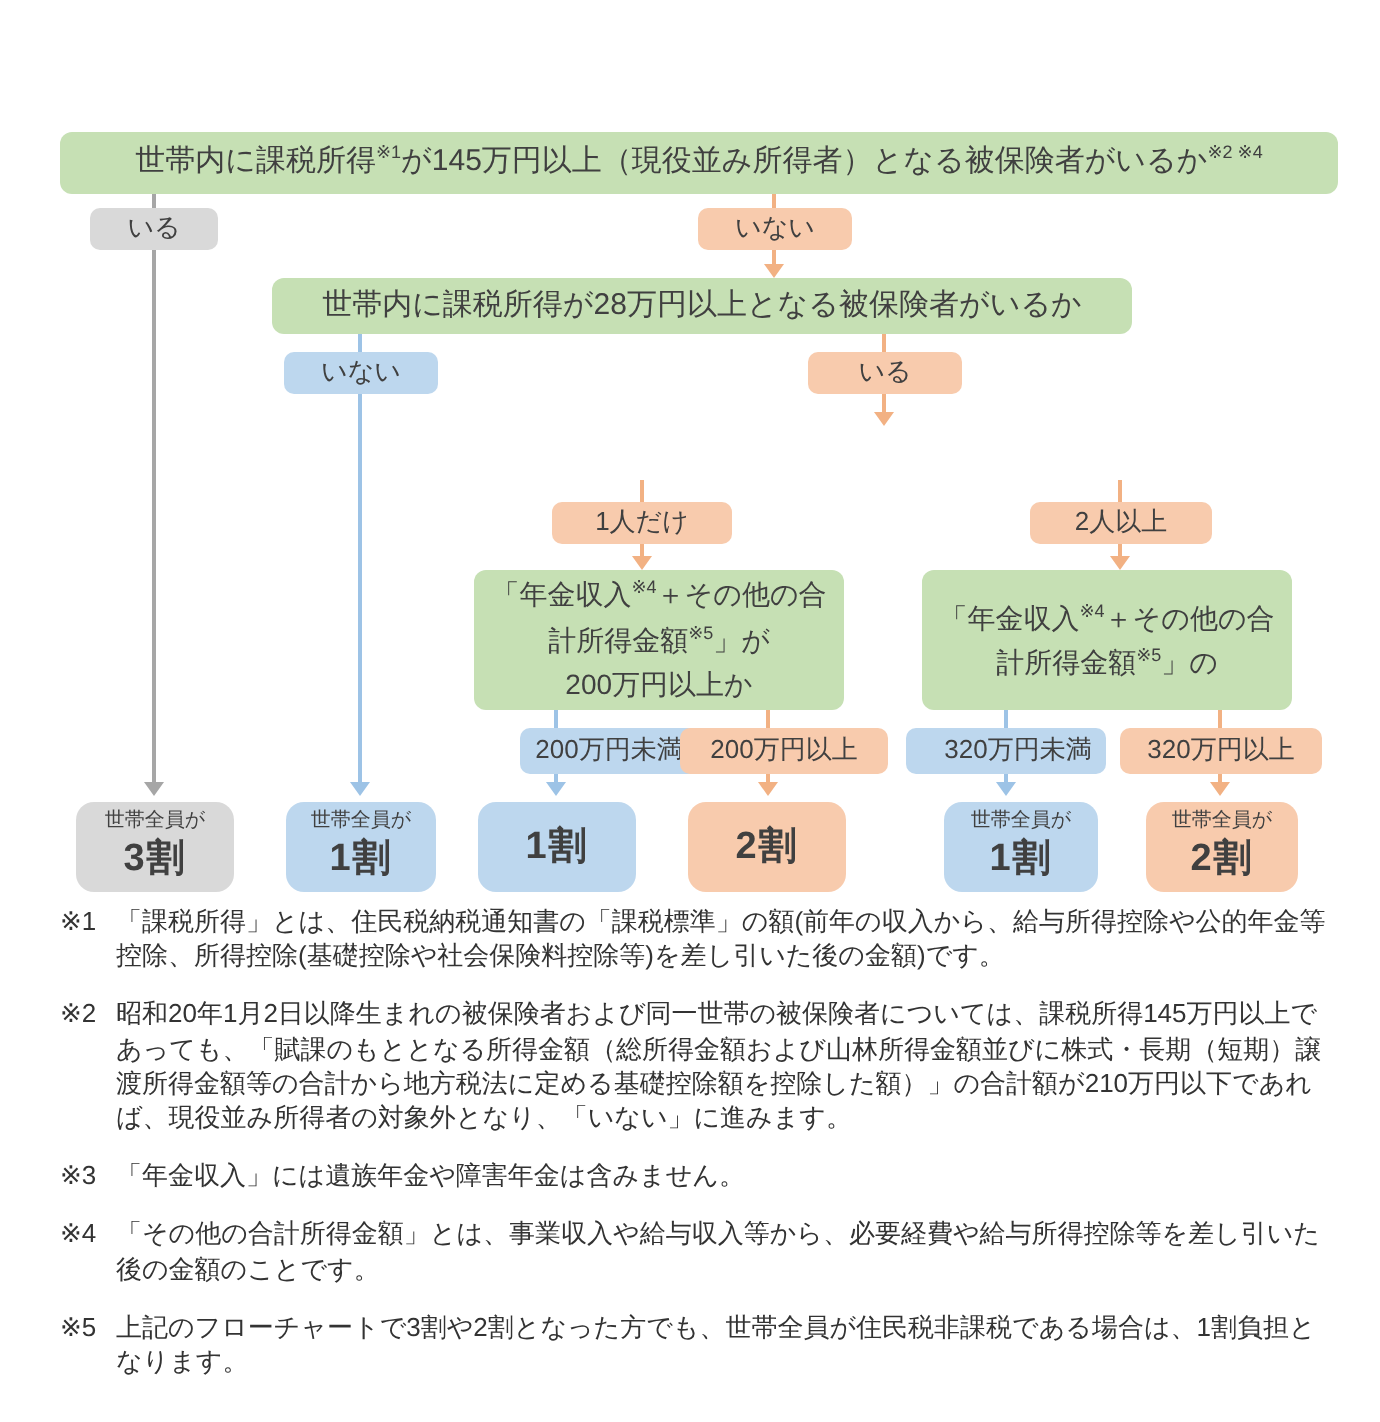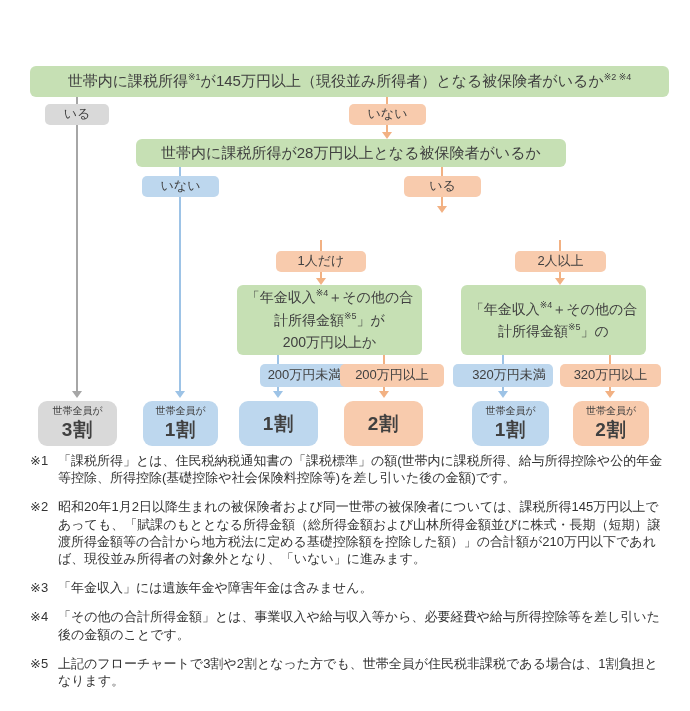--- a/index.html
+++ b/index.html
@@ -159,21 +159,21 @@
     <span class="val">1割</span>
   </div>
   <div class="box orange result" style="left:573px;top:401px;width:76px;height:45px;">
     <span class="sub">世帯全員が</span>
     <span class="val">2割</span>
   </div>
 
   <div id="footnotes">
     <div class="fn">
       <span class="mk">※1</span>
-      <span class="tx">「課税所得」とは、住民税納税通知書の「課税標準」の額(世帯内に課税所得、給与所得控除や公的年金等控除、所得控除(基礎控除や社会保険料控除等)を差し引いた後の金額)です。</span>
+      <span class="tx">「課税所得」とは、住民税納税通知書の「課税標準」の額(前年の収入から、給与所得控除や公的年金等控除、所得控除(基礎控除や社会保険料控除等)を差し引いた後の金額)です。</span>
     </div>
     <div class="fn">
       <span class="mk">※2</span>
       <span class="tx">昭和20年1月2日以降生まれの被保険者および同一世帯の被保険者については、課税所得145万円以上であっても、「賦課のもととなる所得金額（総所得金額および山林所得金額並びに株式・長期（短期）譲渡所得金額等の合計から地方税法に定める基礎控除額を控除した額）」の合計額が210万円以下であれば、現役並み所得者の対象外となり、「いない」に進みます。</span>
     </div>
     <div class="fn">
       <span class="mk">※3</span>
       <span class="tx">「年金収入」には遺族年金や障害年金は含みません。</span>
     </div>
     <div class="fn">

